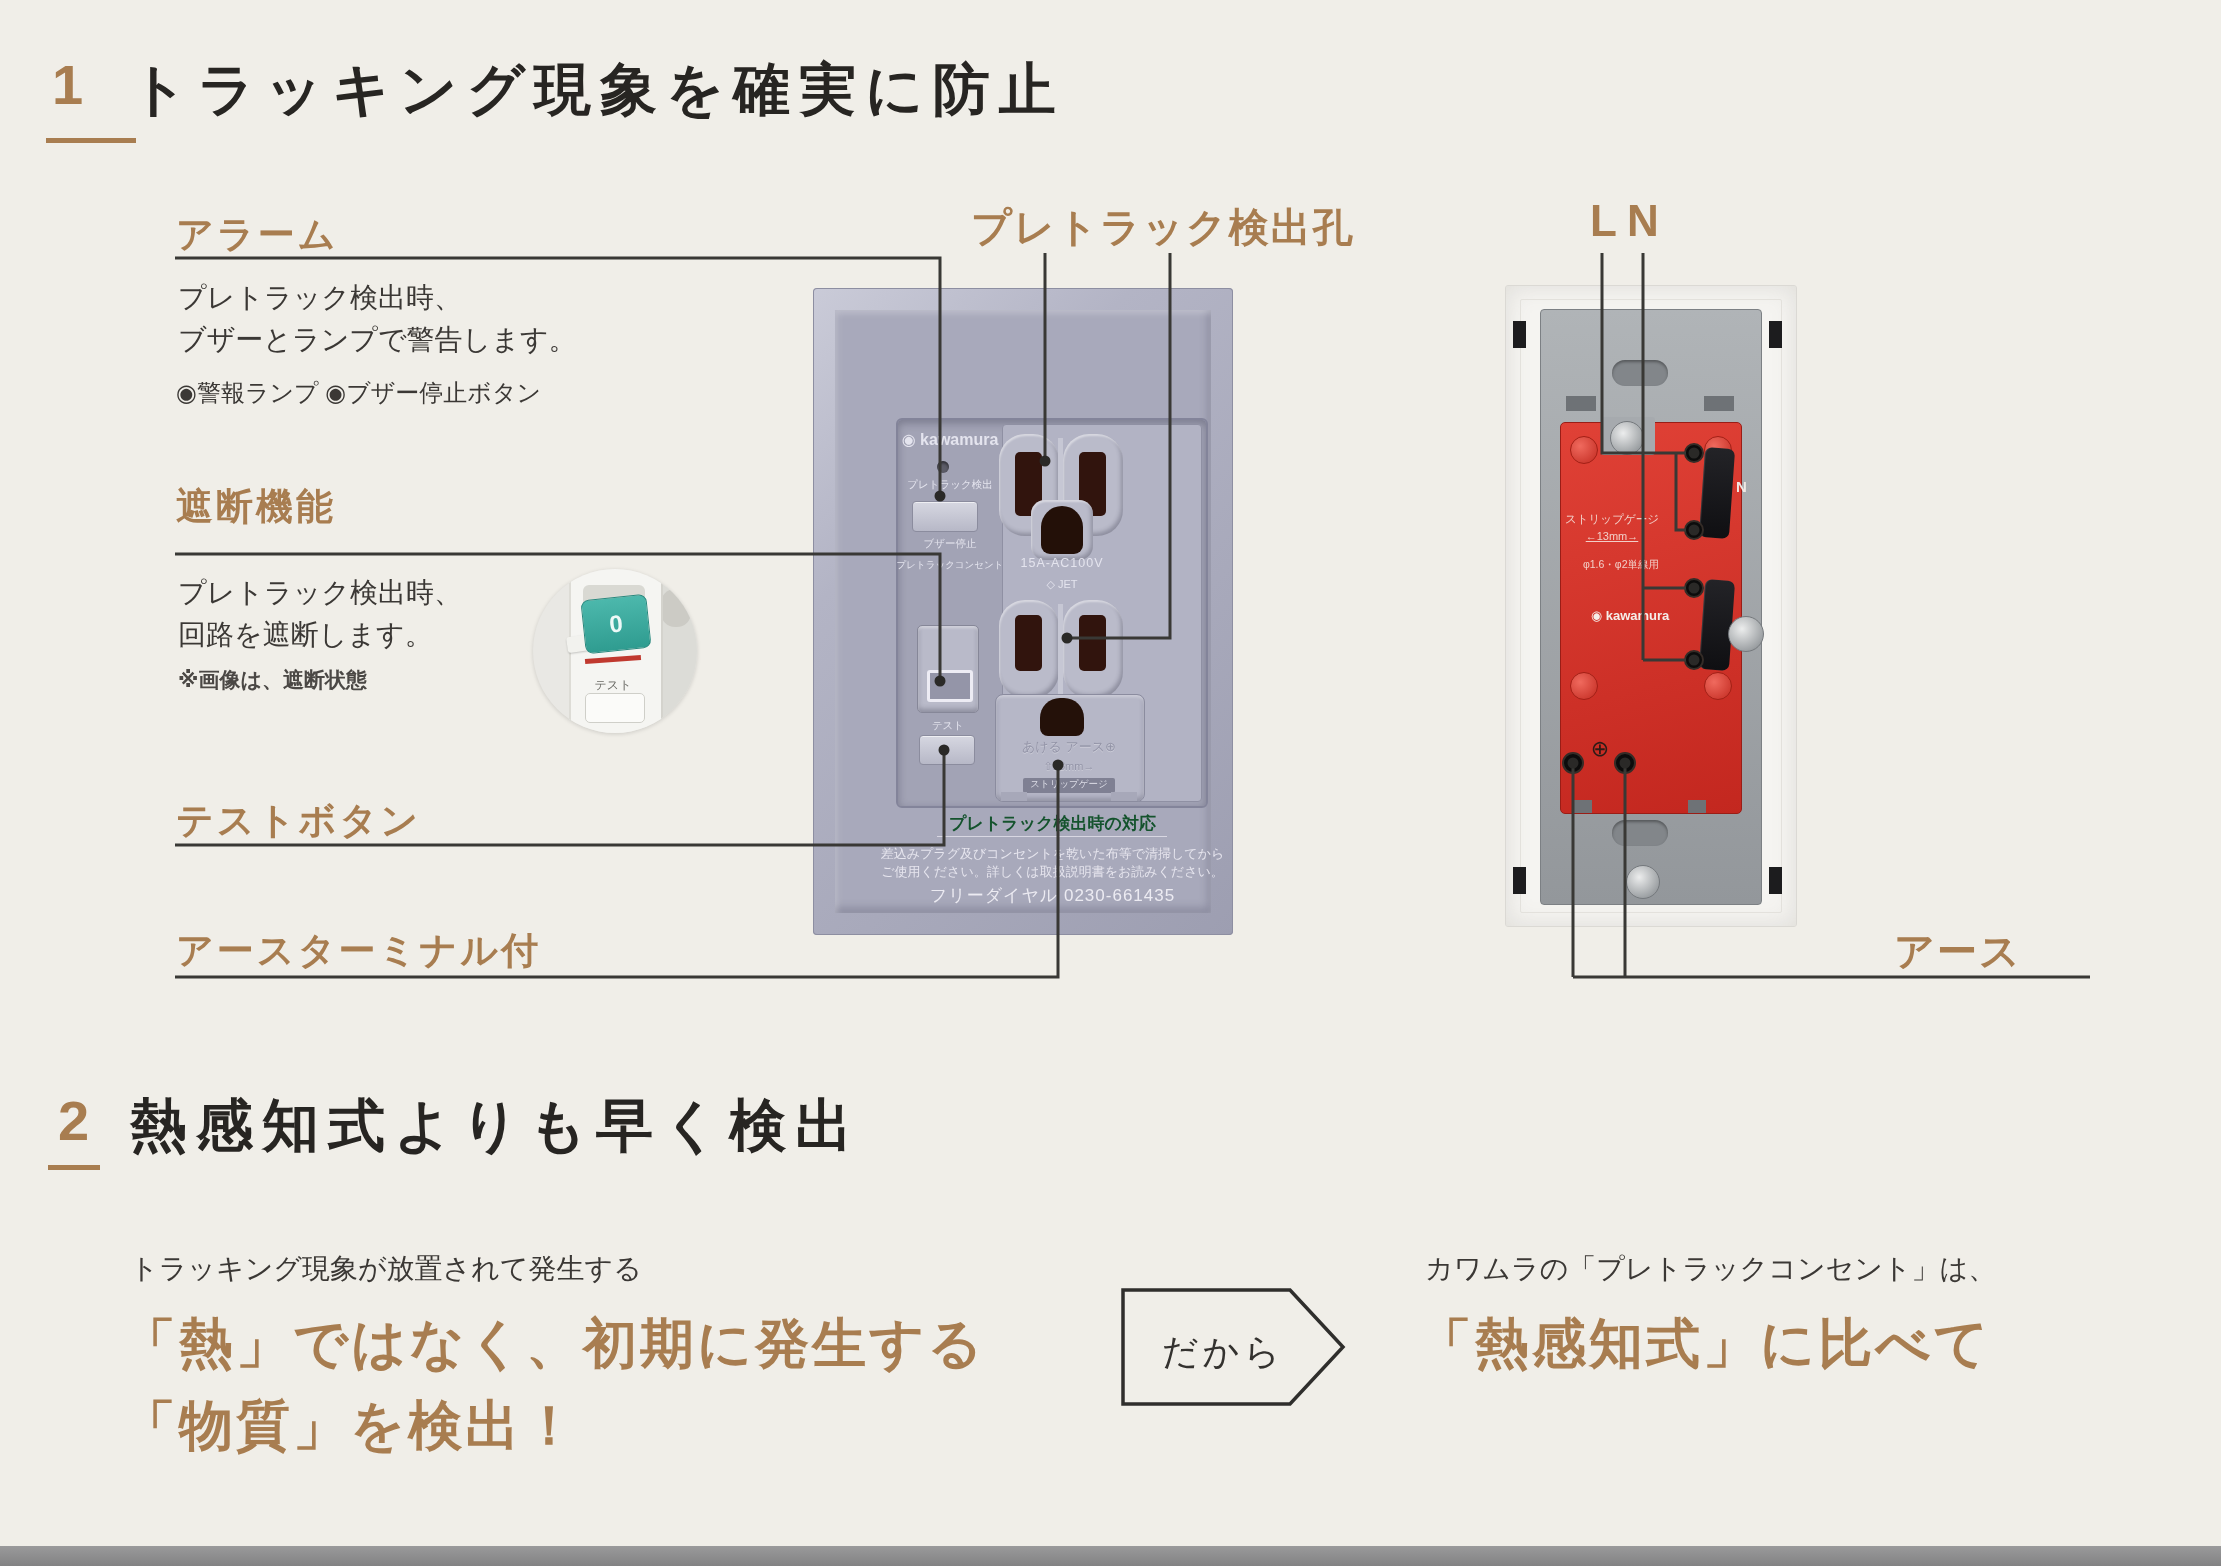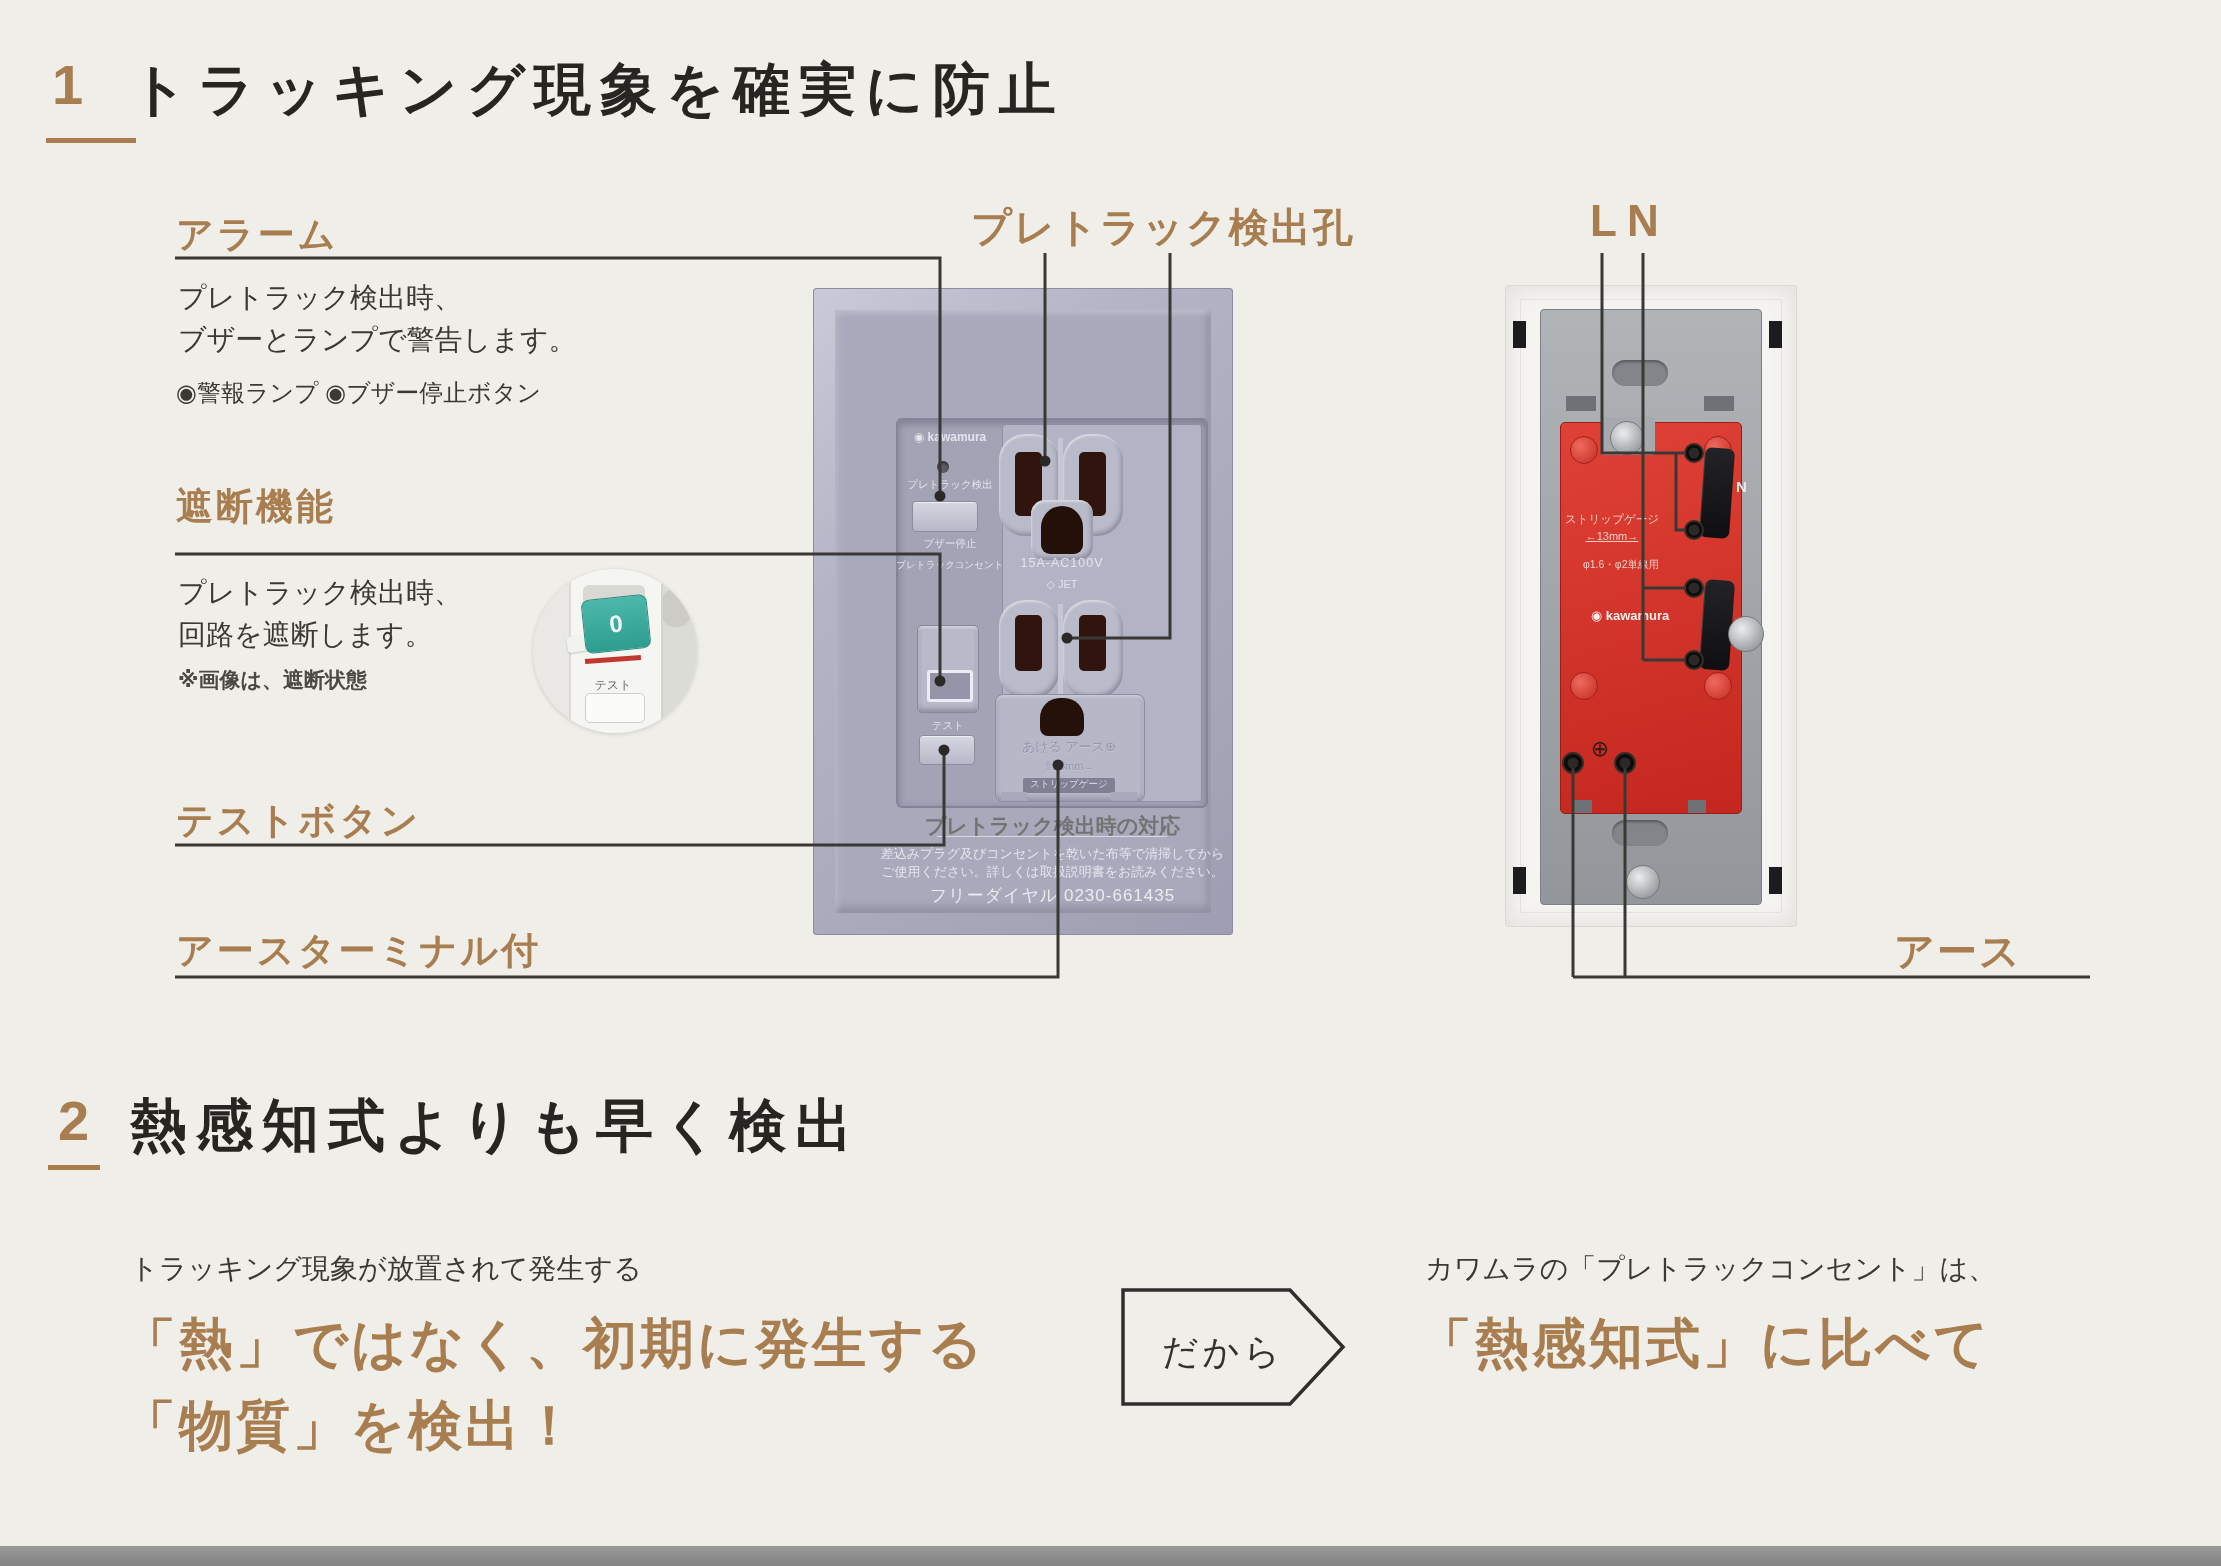--- a/index.html
+++ b/index.html
@@ -37,21 +37,21 @@
   <div class="abs" style="left:813px;top:288px;width:420px;height:647px;border-radius:4px;
               background:linear-gradient(135deg,#cacbd8 0%,#b3b4c5 30%,#9d9eb1 100%);
               box-shadow:inset 0 0 0 1px #8d8ea1;">
   </div>
   <div class="abs" style="left:835px;top:310px;width:376px;height:603px;background:#a8a9bb;
               box-shadow:inset 2px 3px 6px rgba(255,255,255,.3), inset -3px -5px 9px rgba(50,50,75,.25);"></div>
   <div class="abs" style="left:896px;top:418px;width:308px;height:386px;background:#a2a3b5;border:2px solid #83849a;
               border-radius:6px;box-shadow:inset 0 3px 8px rgba(30,30,50,.3);"></div>
   <div class="abs" style="left:1002px;top:424px;width:198px;height:376px;background:#b2b3c4;border:1px solid #8f90a3;border-radius:4px;"></div>
 
-  <div class="abs emb" style="left:900px;top:430px;width:100px;font-size:12px;font-weight:bold;">
+  <div class="abs emb" style="left:900px;top:430px;width:100px;font-size:16px;font-weight:bold;">
     <span>◉</span>
     <span>kawamura</span>
   </div>
   <div class="abs" style="left:937px;top:461px;width:12px;height:12px;border-radius:50%;background:#5c5c68;
               box-shadow:inset 0 2px 3px rgba(0,0,0,.5);"></div>
   <div class="abs emb" style="left:898px;top:478px;width:104px;font-size:10.5px;">プレトラック検出</div>
   <div class="abs btn-gray" style="left:912px;top:501px;width:64px;height:29px;"></div>
   <div class="abs emb" style="left:898px;top:537px;width:104px;font-size:10.5px;">ブザー停止</div>
   <div class="abs emb" style="left:894px;top:559px;width:112px;font-size:9.5px;">プレトラックコンセント</div>
   <div class="abs" style="left:917px;top:625px;width:60px;height:86px;background:#b9bac9;border:1px solid #868798;border-radius:5px;
@@ -81,21 +81,21 @@
   <div class="abs" style="left:1040px;top:698px;width:44px;height:38px;background:#241109;border-radius:20px 20px 8px 8px;"></div>
   <div class="abs embd" style="left:995px;top:738px;width:148px;font-size:13px;">
     <span>あける アース</span><span>⊕</span>
   </div>
   <div class="abs embd" style="left:995px;top:760px;width:148px;font-size:11px;">⇧13mm→</div>
   <div class="abs" style="left:1023px;top:778px;width:92px;height:15px;background:#7f8093;color:#dcdce6;font-size:9.5px;
               text-align:center;border-radius:2px;white-space:nowrap;">ストリップゲージ</div>
   <div class="abs" style="left:1001px;top:792px;width:26px;height:9px;background:#a7a8b9;"></div>
   <div class="abs" style="left:1111px;top:792px;width:26px;height:9px;background:#a7a8b9;"></div>
 
-  <div class="abs emb" style="left:880px;top:812px;width:345px;font-size:21px;font-weight:bold;color:#737373;">プレトラック検出時の対応</div>
+  <div class="abs emb" style="left:880px;top:812px;width:345px;font-size:17px;font-weight:bold;color:#14532d;">プレトラック検出時の対応</div>
   <div class="abs" style="left:937px;top:836px;width:230px;height:1px;background:#d8d7e2;"></div>
   <div class="abs emb" style="left:850px;top:845px;width:405px;font-size:13px;color:#e6e5ee;">差込みプラグ及びコンセントを乾いた布等で清掃してから</div>
   <div class="abs emb" style="left:850px;top:863px;width:405px;font-size:13px;color:#e6e5ee;">ご使用ください。詳しくは取扱説明書をお読みください。</div>
   <div class="abs emb" style="left:880px;top:884px;width:345px;font-size:17px;letter-spacing:1px;color:#ecebf2;">フリーダイヤル 0230-661435</div>
 
   <div class="abs" style="left:533px;top:569px;width:164px;height:164px;border-radius:50%;overflow:hidden;background:#e9e8e4;
               box-shadow:0 1px 4px rgba(0,0,0,.15);">
     <div class="abs" style="left:124px;top:0;width:40px;height:164px;background:#dcdcd7;"></div>
     <div class="abs" style="left:128px;top:20px;width:30px;height:38px;background:#cccbc5;border-radius:14px;"></div>
     <div class="abs" style="left:36px;top:0;width:90px;height:164px;background:#f5f5f2;border-left:2px solid #dddcd6;border-right:2px solid #d4d3cd;"></div>

